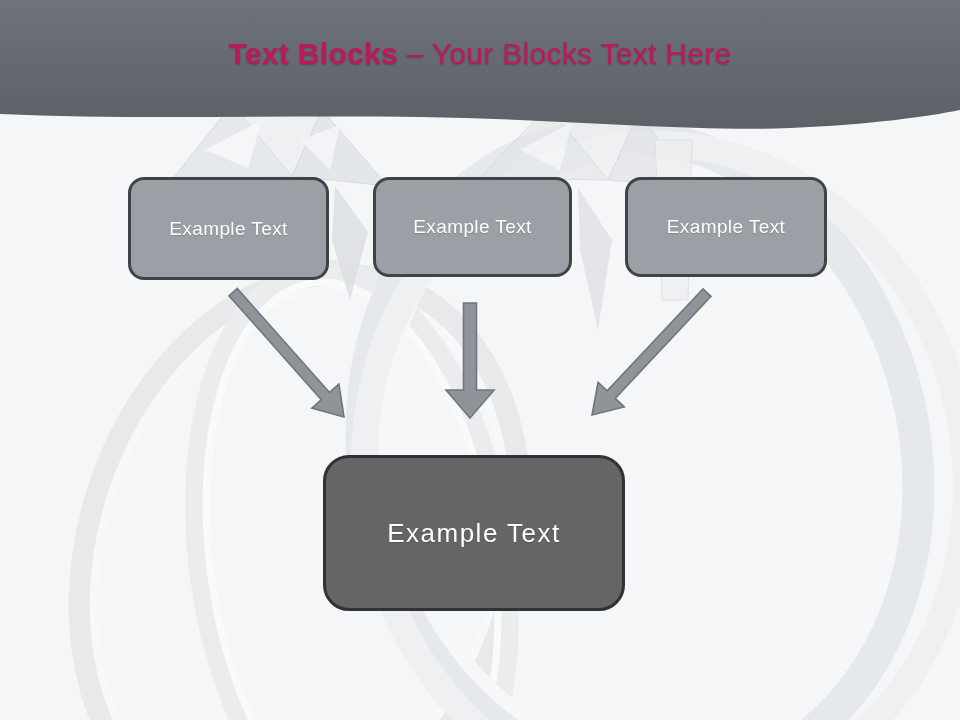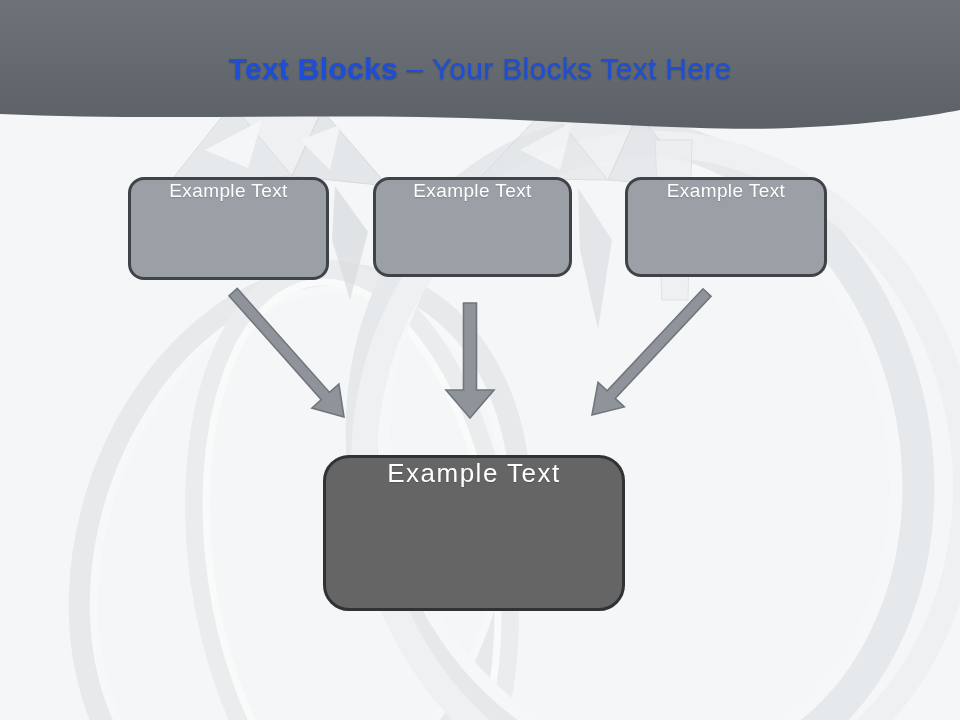--- a/index.html
+++ b/index.html
@@ -8,32 +8,31 @@
     width:960px;height:720px;
     background:#f5f6f7;
     overflow:hidden;
     font-family:"Liberation Sans", sans-serif;
   }
   .bg-layer{position:absolute;inset:0;}
   .header-wave{position:absolute;top:0;left:0;width:960px;height:150px;}
   .slide-title{
     position:absolute;top:0;left:0;width:960px;height:108px;
     display:flex;align-items:center;justify-content:center;
-    color:#1d4ed8;font-size:30px;letter-spacing:.3px;
+    color:#be185d;font-size:30px;letter-spacing:.3px;
     text-shadow:0 1px 2px rgba(0,0,0,.28);
     white-space:pre;
-    margin-top:15px;
   }
   .slide-title .t-bold{font-weight:bold;}
   .tbox{
     position:absolute;
     background:#9ba0a6;
     border:3px solid #3f4347;
     border-radius:16px;
-    display:flex;justify-content:center;
+    display:flex;align-items:center;justify-content:center;
     color:#ffffff;font-size:19px;letter-spacing:.4px;
     text-shadow:0 1px 1px rgba(0,0,0,.18);
     box-sizing:border-box;
   }
   .tbox.b1{left:128px;top:177px;width:201px;height:103px;}
   .tbox.b2{left:373px;top:177px;width:199px;height:100px;}
   .tbox.b3{left:625px;top:177px;width:202px;height:100px;}
   .tbox.result{
     left:323px;top:455px;width:302px;height:156px;
     background:#656565;border:3px solid #303335;border-radius:26px;

